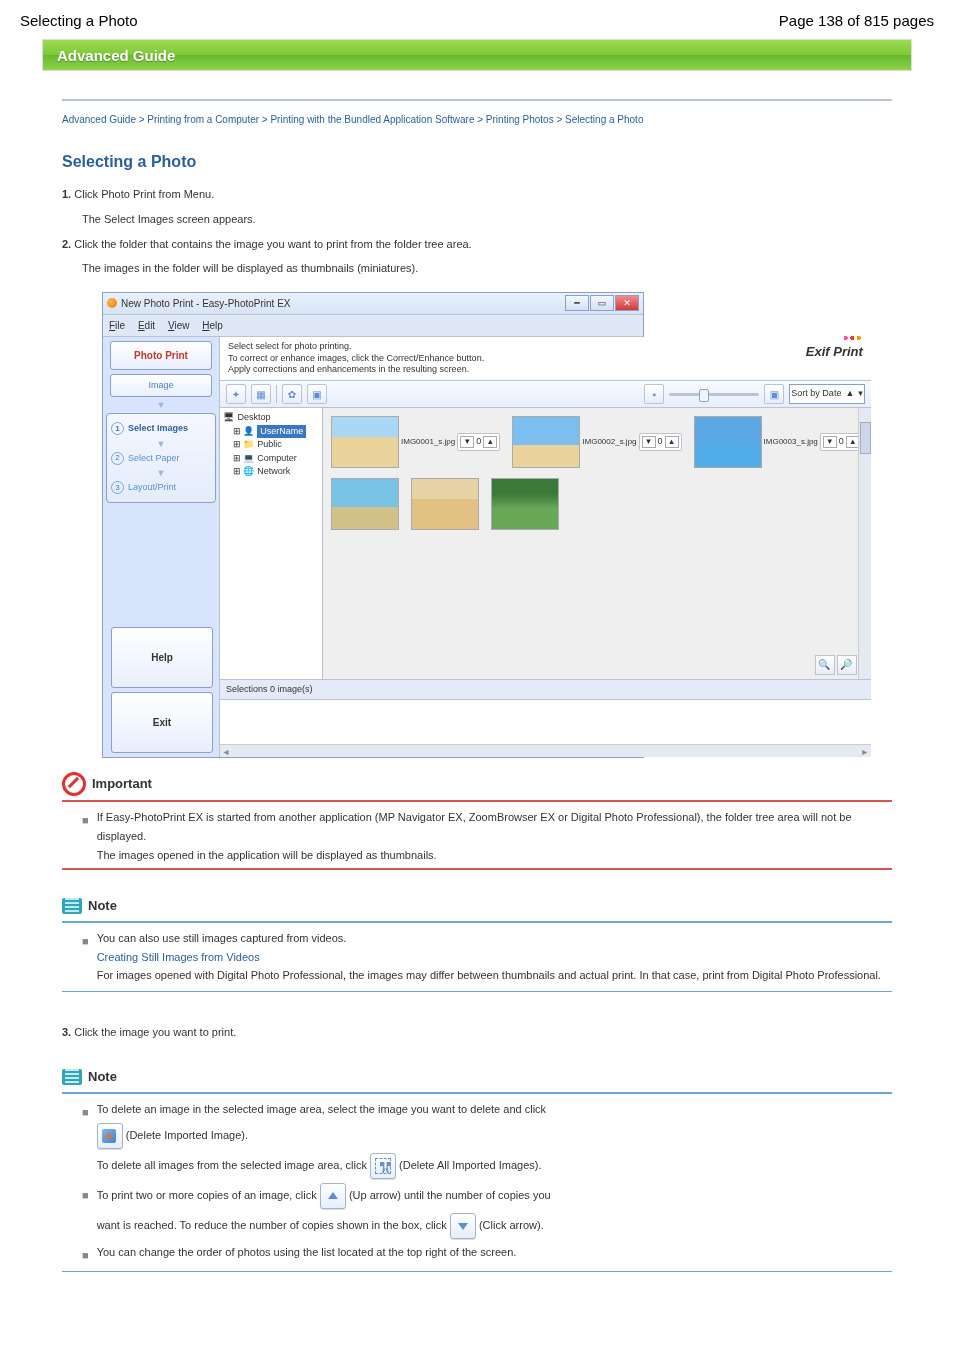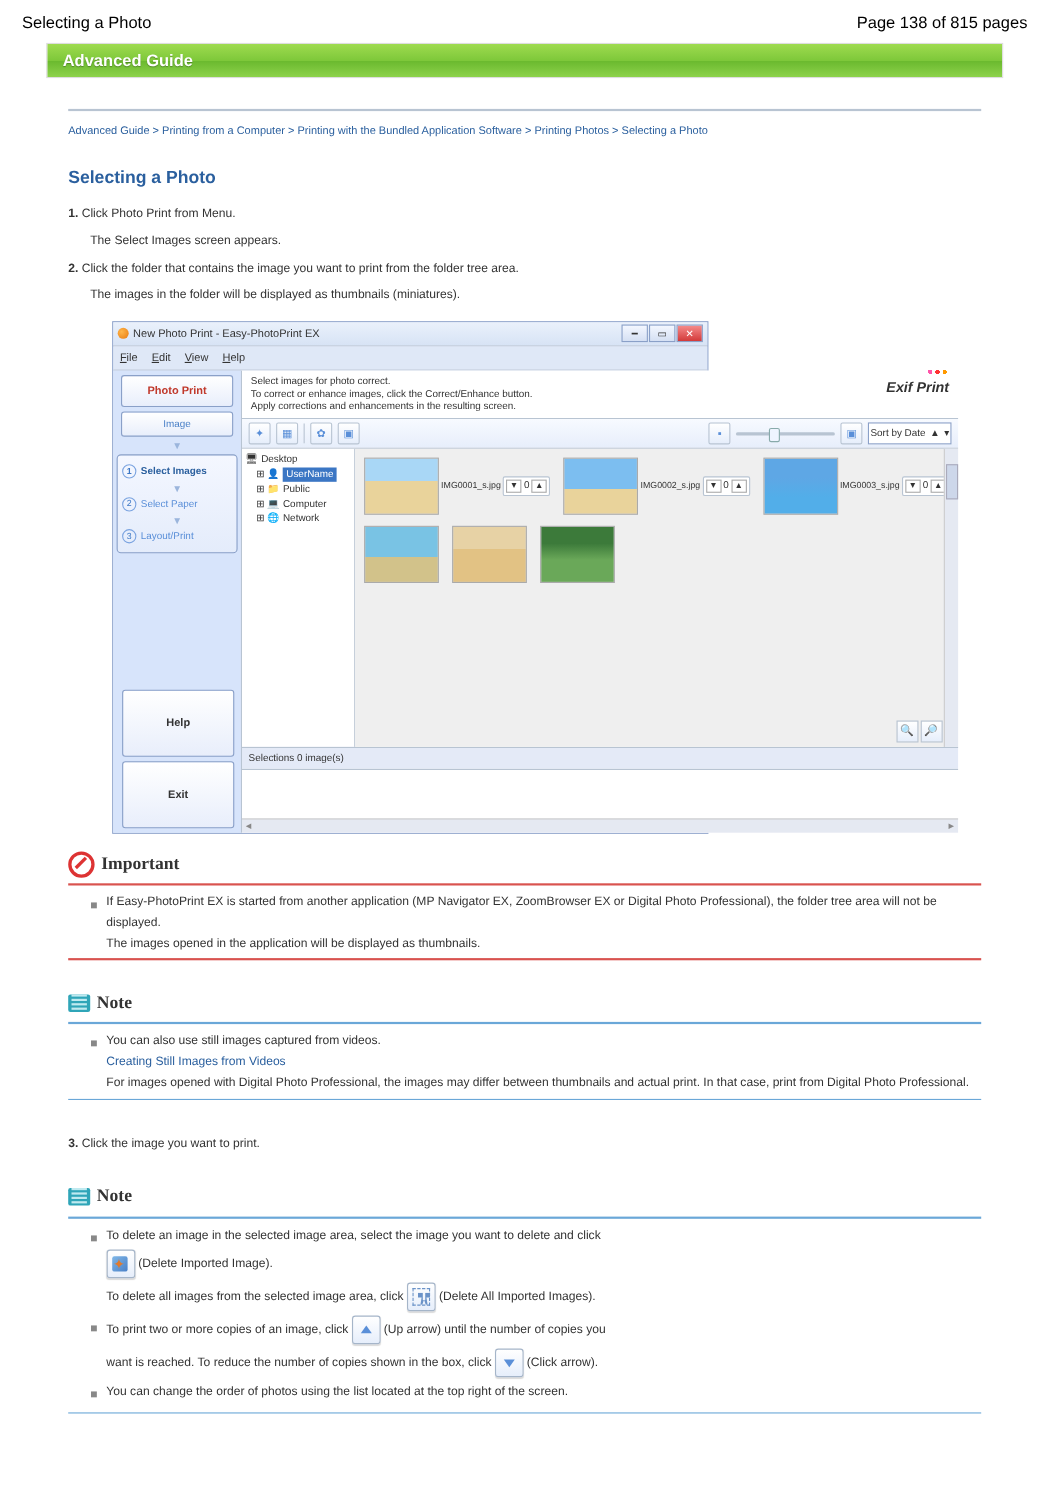--- a/index.html
+++ b/index.html
@@ -324,21 +324,21 @@
   .sq-icon.cut::before{
     content:"";position:absolute;left:9px;top:8px;width:11px;height:11px;
     background:#6b93c8;
     clip-path: polygon(0 0, 40% 0, 40% 60%, 60% 60%, 60% 0, 100% 0, 100% 40%, 70% 40%, 80% 100%, 65% 100%, 50% 55%, 35% 100%, 20% 100%, 30% 40%, 0 40%);
   }
   .indent{padding-left:20px;}
   .bullet{display:flex;gap:8px;margin:4px 0;}
   .bullet .b{color:#888;margin-top:3px;}
   .item-indent{margin-left:36px;}
   .header-row{display:flex;align-items:center;}
-  .section-head{font-weight:bold;font-size:16px;font-family:Liberation Serif, serif;}
+  .section-head{font-weight:bold;font-size:13px;}
 </style>
 </head>
 <body>
 
 <div class="page">
   <div class="topbar">
     <div>Selecting a Photo</div>
     <div>Page 138 of 815 pages</div>
   </div>
 
@@ -402,21 +402,21 @@
             </div>
           </div>
           <div class="leftbottom">
             <div class="leftbtn">Help</div>
             <div class="leftbtn">Exit</div>
           </div>
         </div>
         <div class="ss-right">
           <div class="instr-bar">
             <div class="instr-text">
-              <div>Select images for photo correct.</div>
+              <div>Select select for photo printing.</div>
               <div>To correct or enhance images, click the Correct/Enhance button.</div>
               <div>Apply corrections and enhancements in the resulting screen.</div>
             </div>
             <div class="exif">Exif Print</div>
           </div>
           <div class="toolbar">
             <div class="tb-icon">✦</div>
             <div class="tb-icon">▦</div>
             <div class="tb-sep"></div>
             <div class="tb-icon">✿</div>

